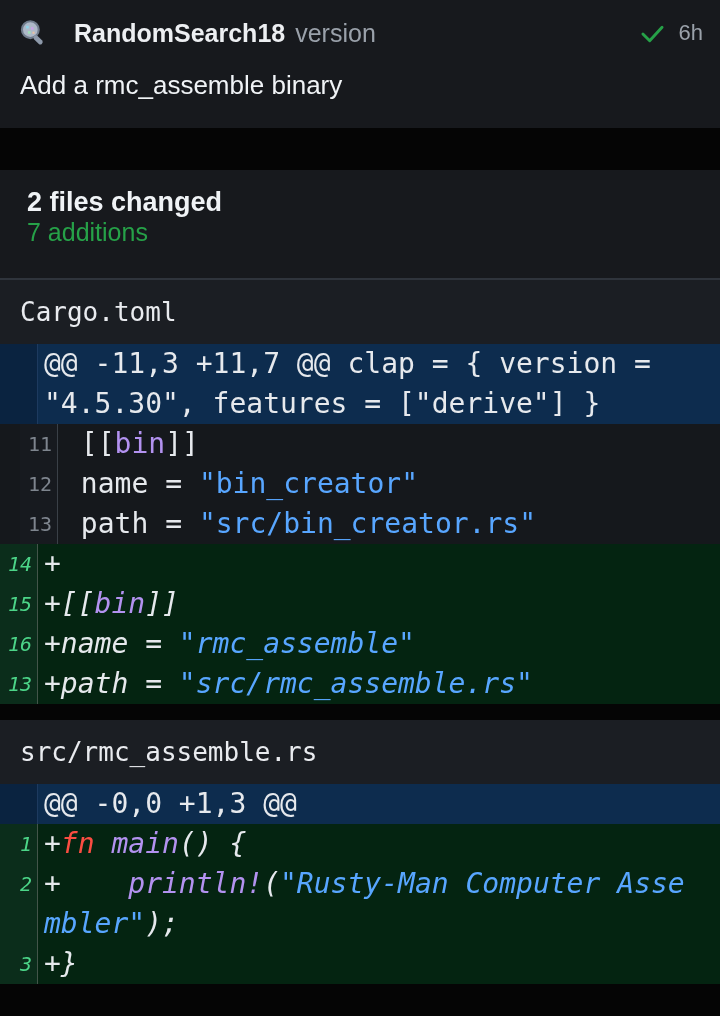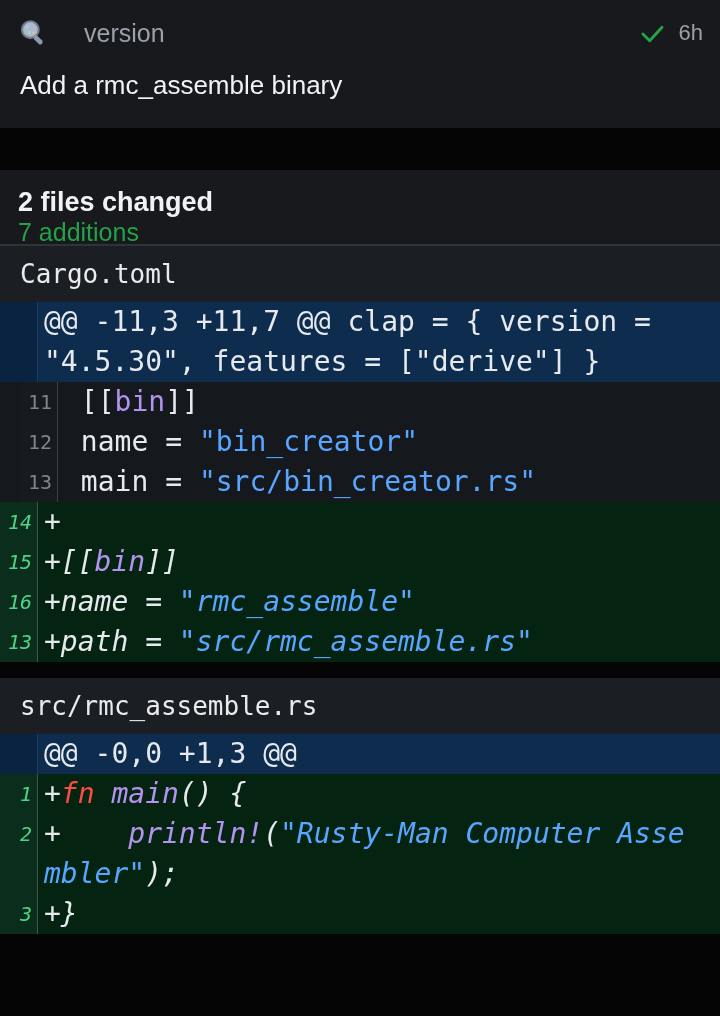--- a/index.html
+++ b/index.html
@@ -15,27 +15,27 @@
   .spacer { flex:1; }
   .check-icon { width:27px; height:27px; margin-right:13px; }
   .time-label { color:#9aa1aa; font-size:22px; }
   .commit-title { color:#f0f3f6; font-size:26px; font-weight:500; margin:21px 0 13px 3px; }
 
   
   .gap-1 { height:42px; background:#050505; }
   .gap-2 { height:16px; background:#050505; }
 
   
-  .stats { height:74px; background:#17191d; padding:17px 27px 0 18px; }
+  .stats { height:108px; background:#17191d; padding:17px 27px 0 27px; }
   .files-changed { color:#f0f3f6; font-size:27px; font-weight:700; }
   .additions { color:#26a148; font-size:25px; font-weight:400; }
 
   
   .file-section.first { border-top:2px solid #2f343c; }
-  .file-header { height:56px; background:#1b1e23; display:flex; align-items:center;
+  .file-header { height:64px; background:#1b1e23; display:flex; align-items:center;
                  padding:0 20px; font-family:"DejaVu Sans Mono", monospace;
                  font-size:26px; color:#e9ebef; }
   .diff-table { width:100%; }
   .diff-row { display:flex; min-height:40px; align-items:stretch; }
   .gutter { width:38px; flex:none; text-align:right; padding-right:5px;
             font-family:"DejaVu Sans Mono", monospace; font-size:20px; line-height:40px;
             border-right:1px solid transparent; }
   .code { flex:1; padding:0 20px 0 6px; font-family:"DejaVu Sans Mono", monospace;
           font-size:28px; line-height:40px; white-space:pre-wrap; word-break:break-all;
           color:#e6e9ed; }
@@ -60,20 +60,21 @@
   <div class="author-row">
     <svg class="avatar" viewBox="0 0 24 24">
       <circle cx="10" cy="9.5" r="6.3" fill="#aeb9c8"></circle>
       <rect x="6.8" y="6.6" width="2" height="2" fill="#8fd4e8"></rect>
       <rect x="10.4" y="7.6" width="2" height="2" fill="#c9a6e8"></rect>
       <rect x="8.2" y="10.6" width="2" height="2" fill="#9fe0b8"></rect>
       <rect x="11.6" y="11" width="1.6" height="1.6" fill="#e8c2a6"></rect>
       <circle cx="10" cy="9.5" r="6.3" fill="none" stroke="#707c8c" stroke-width="1.6"></circle>
       <rect x="14.2" y="13" width="8.2" height="3.6" rx="1.8" transform="rotate(45 14.2 13)" fill="#8d99aa"></rect>
     </svg>
+    <span class="author-name">RandomSearch18</span>
     <span class="authored-label">version</span>
     <span class="spacer"></span>
     <svg class="check-icon" viewBox="0 0 24 24" fill="none" stroke="#26a148" stroke-width="2.6" stroke-linecap="round" stroke-linejoin="round">
       <path d="M3.5 12.5 L9.5 18.5 L20.5 6.5"></path>
     </svg>
     <span class="time-label">6h</span>
   </div>
   <div class="commit-title">Add a rmc_assemble binary</div>
 </header>
 
@@ -95,21 +96,21 @@
         <div class="diff-row row-context">
           <div class="gutter">11</div>
           <div class="code"><span class="tk-w"> [[</span><span class="tk-p">bin</span><span class="tk-w">]]</span></div>
         </div>
         <div class="diff-row row-context">
           <div class="gutter">12</div>
           <div class="code"><span class="tk-w"> name = </span><span class="tk-s">"bin_creator"</span></div>
         </div>
         <div class="diff-row row-context">
           <div class="gutter">13</div>
-          <div class="code"><span class="tk-w"> main = </span><span class="tk-s">"src/bin_creator.rs"</span></div>
+          <div class="code"><span class="tk-w"> path = </span><span class="tk-s">"src/bin_creator.rs"</span></div>
         </div>
         <div class="diff-row row-add">
           <div class="gutter">14</div>
           <div class="code"><span class="tk-w">+</span></div>
         </div>
         <div class="diff-row row-add">
           <div class="gutter">15</div>
           <div class="code"><span class="tk-w">+[[</span><span class="tk-p">bin</span><span class="tk-w">]]</span></div>
         </div>
         <div class="diff-row row-add">

